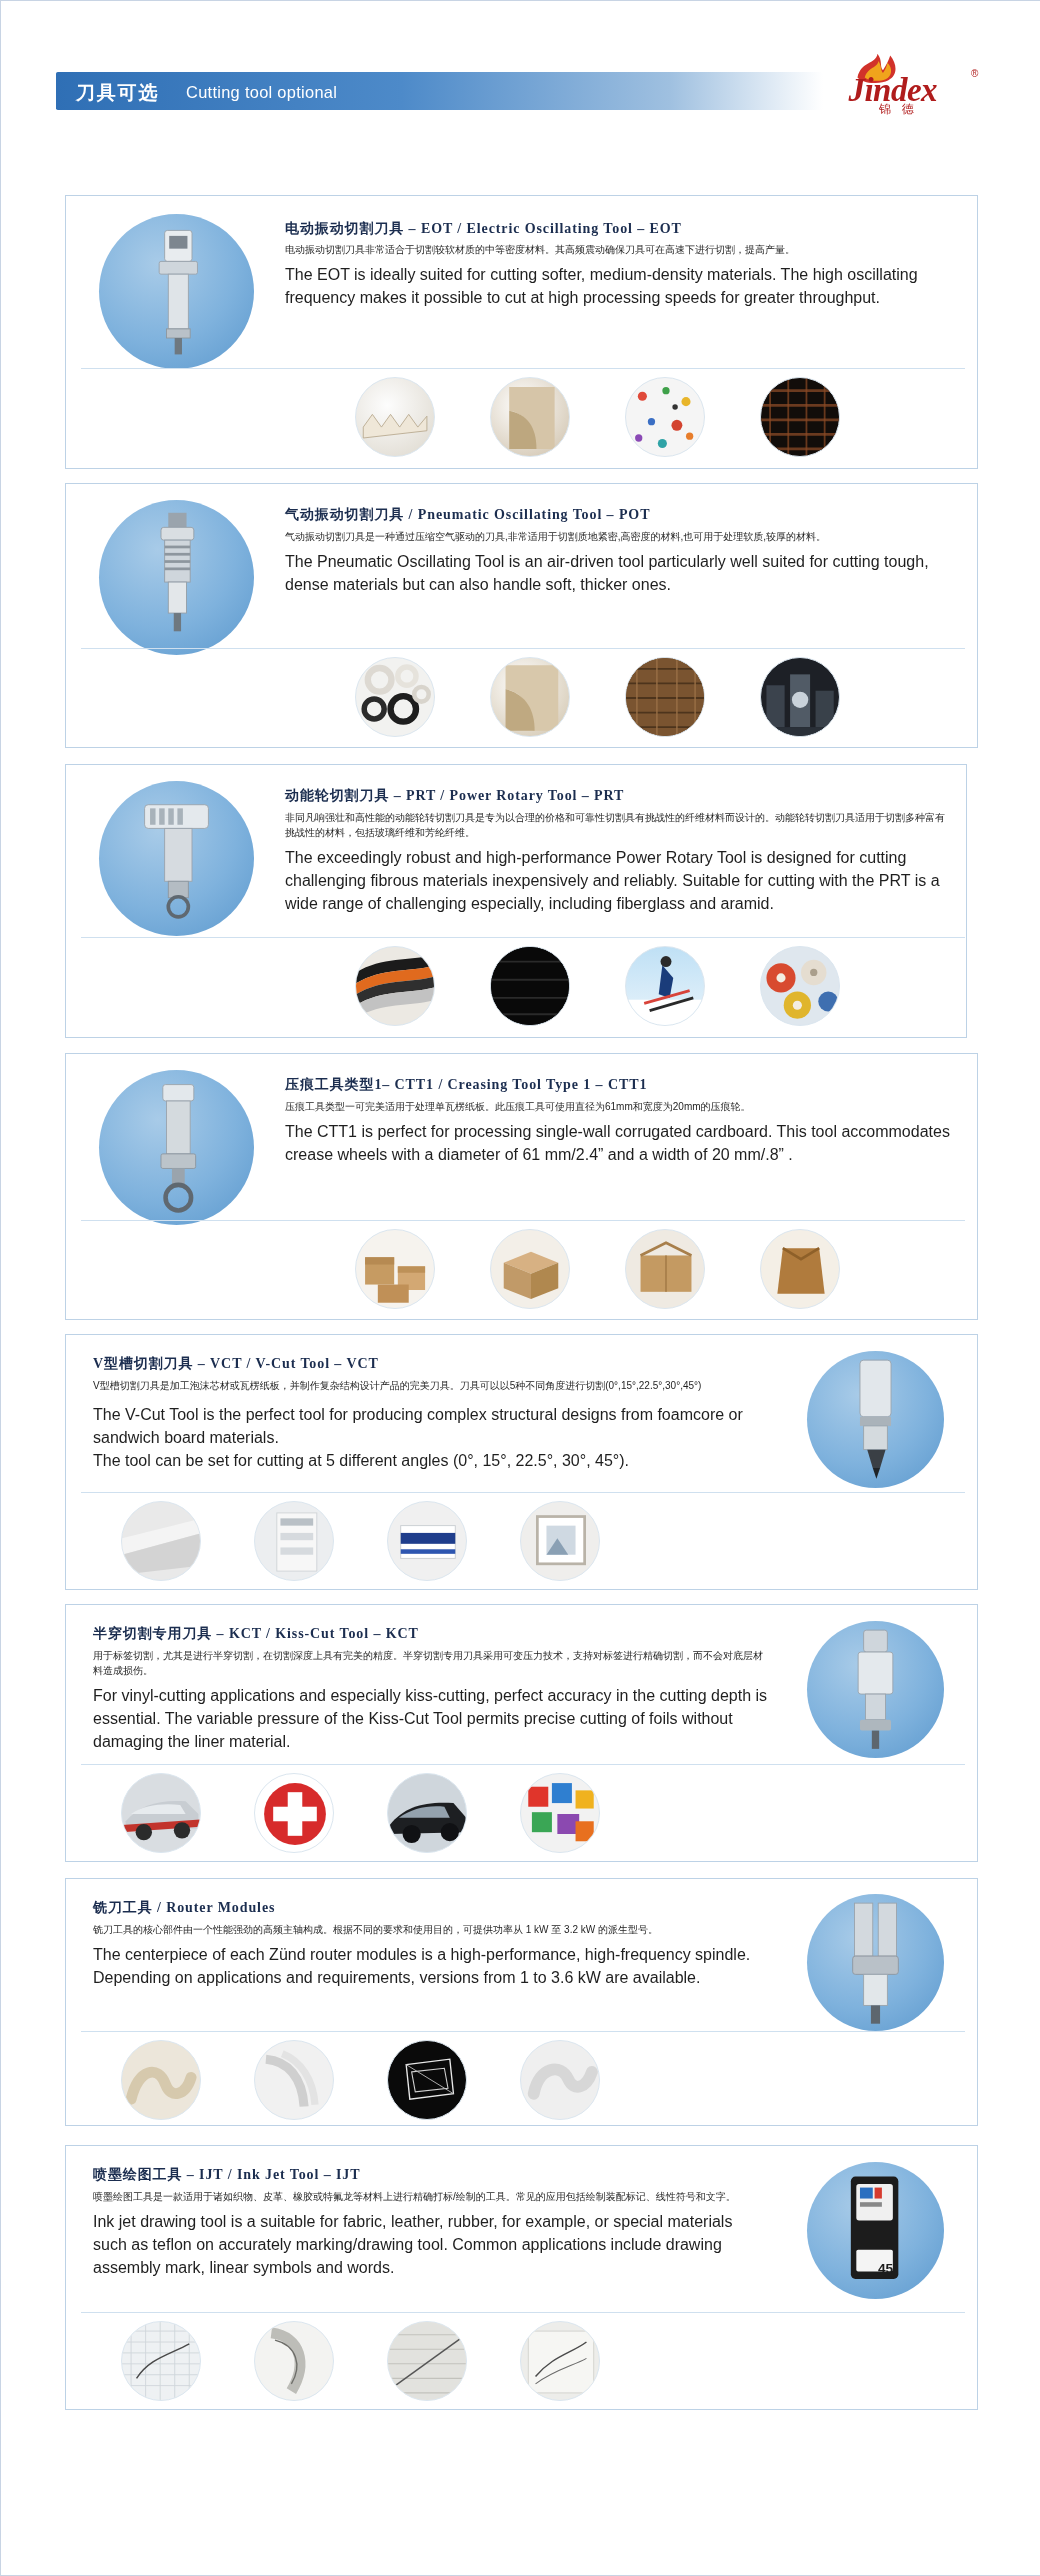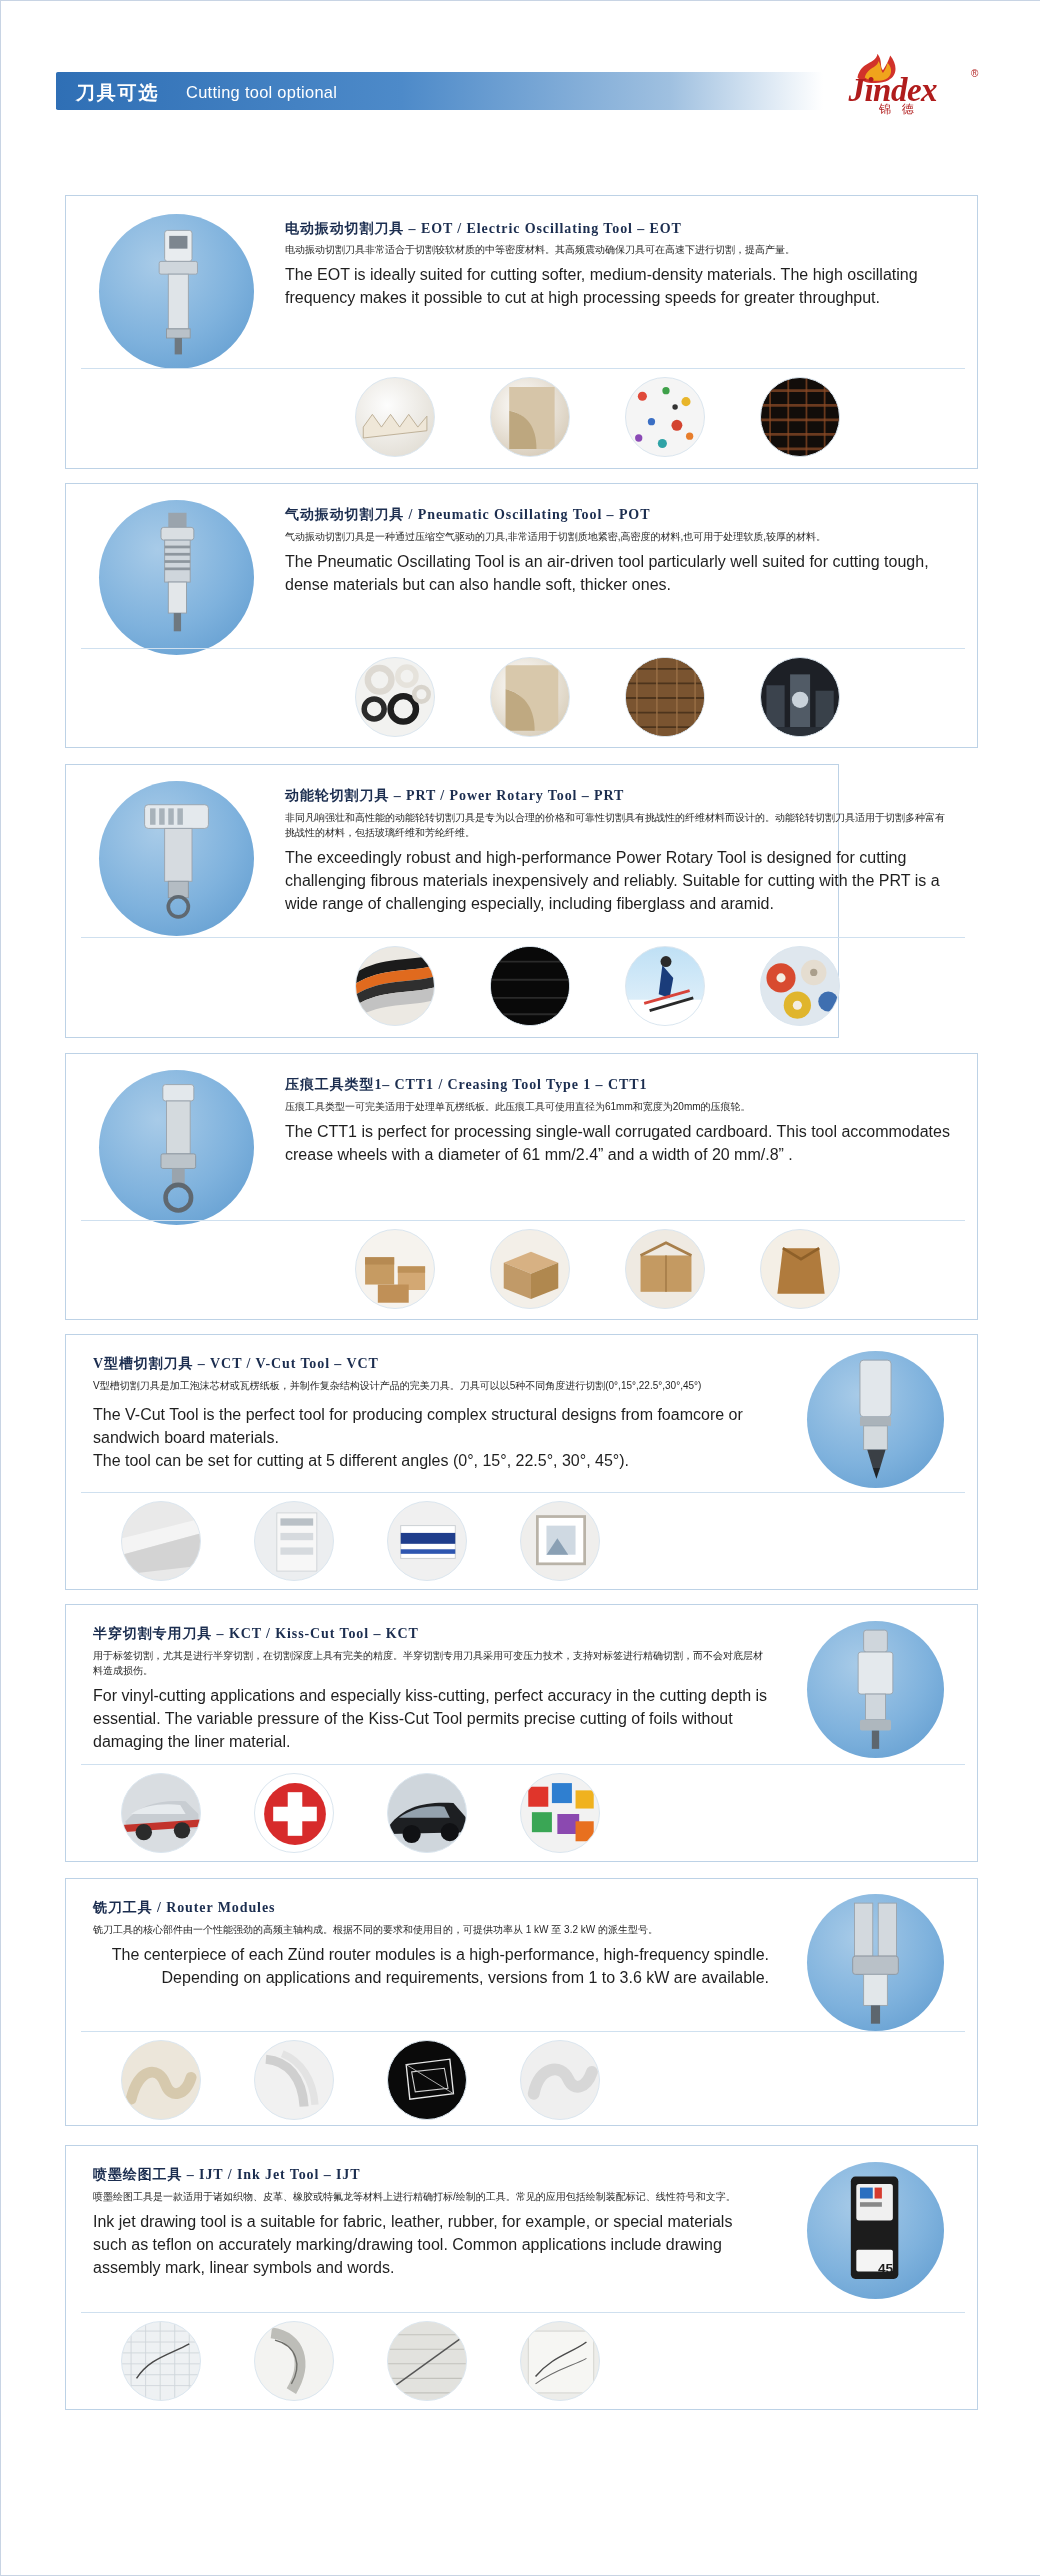--- a/index.html
+++ b/index.html
@@ -240,21 +240,21 @@
           <rect x="6" y="30" width="20" height="46" fill="#3b434d"></rect>
           <rect x="32" y="18" width="22" height="58" fill="#515b66"></rect>
           <rect x="60" y="36" width="20" height="40" fill="#39414a"></rect>
           <circle cx="43" cy="46" r="9" fill="#c9d2da"></circle>
           <rect x="0" y="76" width="88" height="12" fill="#2a3038"></rect>
         </svg>
       </div>
     </div>
   </div>
 
-  <div class="section" style="left:64px; top:763px; width:774px; height:274px;">
+  <div class="section" style="left:64px; top:763px; width:902px; height:274px;">
     <div class="sec-circle" style="left:33px; top:16.4px; width:155px; height:155px;">
       <svg class="tool-svg" width="155" height="155" viewBox="0 0 170 170">
         <rect x="50" y="26" width="70" height="26" rx="4" fill="#e4e9ed" stroke="#9aa4ad"></rect>
         <g fill="#a8b2ba">
             <rect x="56" y="30" width="6" height="18"></rect>
             <rect x="66" y="30" width="6" height="18"></rect>
             <rect x="76" y="30" width="6" height="18"></rect>
             <rect x="86" y="30" width="6" height="18"></rect>
           </g>
         <rect x="72" y="52" width="30" height="58" fill="#d6dbe0" stroke="#9aa4ad"></rect>
@@ -469,21 +469,21 @@
         <rect x="52" y="10" width="20" height="58" fill="#d3d9de" stroke="#9aa4ad"></rect>
         <rect x="78" y="10" width="20" height="58" fill="#d3d9de" stroke="#9aa4ad"></rect>
         <rect x="50" y="68" width="50" height="20" rx="3" fill="#b9c1c8" stroke="#8e979f"></rect>
         <rect x="62" y="88" width="26" height="34" fill="#e2e7ea" stroke="#9aa4ad"></rect>
         <rect x="70" y="122" width="10" height="20" fill="#5d666e"></rect>
       </svg>
     </div>
     <div class="sec-head-cn" style="left:27px; top:20px; width:676px;">铣刀工具 / Router Modules</div>
     <div class="sec-body" style="left:27px; top:44px; width:676px;">
       <div class="cn">铣刀工具的核心部件由一个性能强劲的高频主轴构成。根据不同的要求和使用目的，可提供功率从 1 kW 至 3.2 kW 的派生型号。</div>
-      <div class="en" style="margin-top:5.5px;text-align:right;">The centerpiece of each Zünd router modules is a high-performance, high-frequency spindle. Depending on applications and requirements, versions from 1 to 3.6 kW are available.</div>
+      <div class="en" style="margin-top:5.5px;">The centerpiece of each Zünd router modules is a high-performance, high-frequency spindle. Depending on applications and requirements, versions from 1 to 3.6 kW are available.</div>
     </div>
     <div class="sec-divider" style="left:14.6px; top:152px; width:884px;"></div>
     <div class="thumbs" style="left:55px; top:161px; gap:53px;">
       <div class="thumb" style="width:80px;height:80px;background:#ece6da;">
         <svg width="80" height="80" viewBox="0 0 88 88">
           <path d="M10 64 C18 30 40 26 48 48 C54 64 70 60 76 40" fill="none" stroke="#d6c9ad" stroke-width="12" stroke-linecap="round"></path>
         </svg>
       </div>
       <div class="thumb" style="width:80px;height:80px;background:#f1f1f1;">
         <svg width="80" height="80" viewBox="0 0 88 88">

